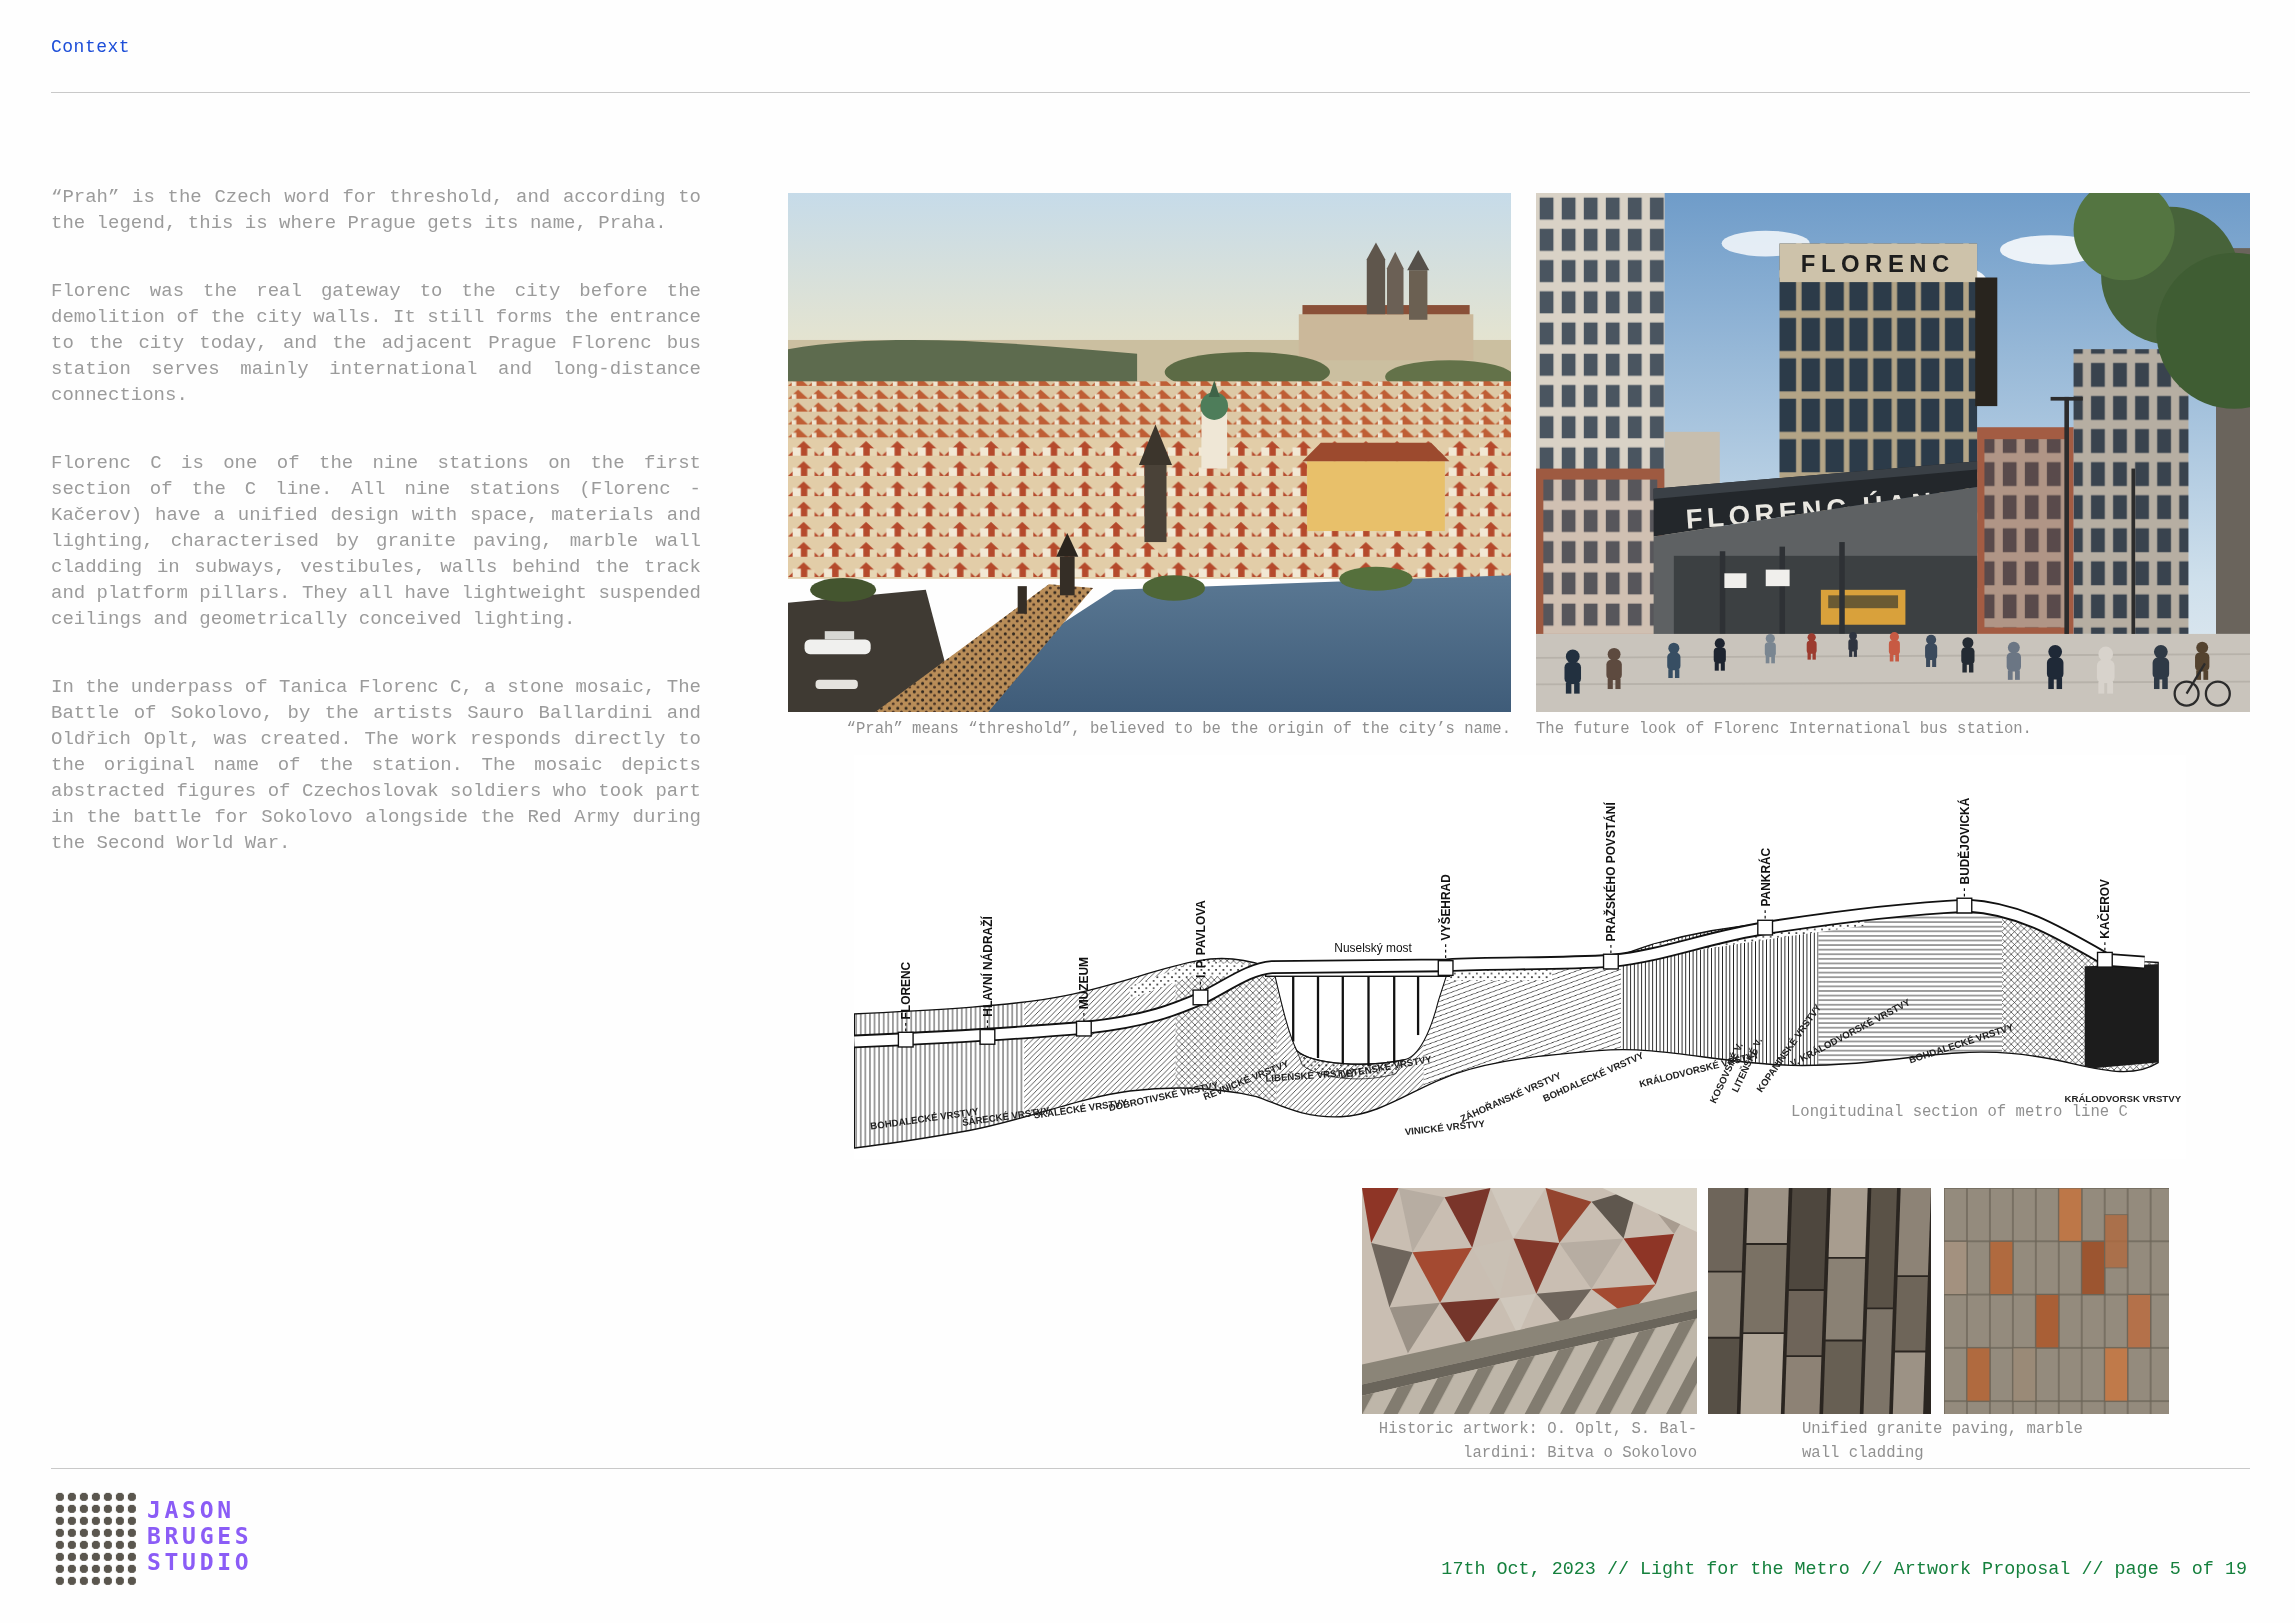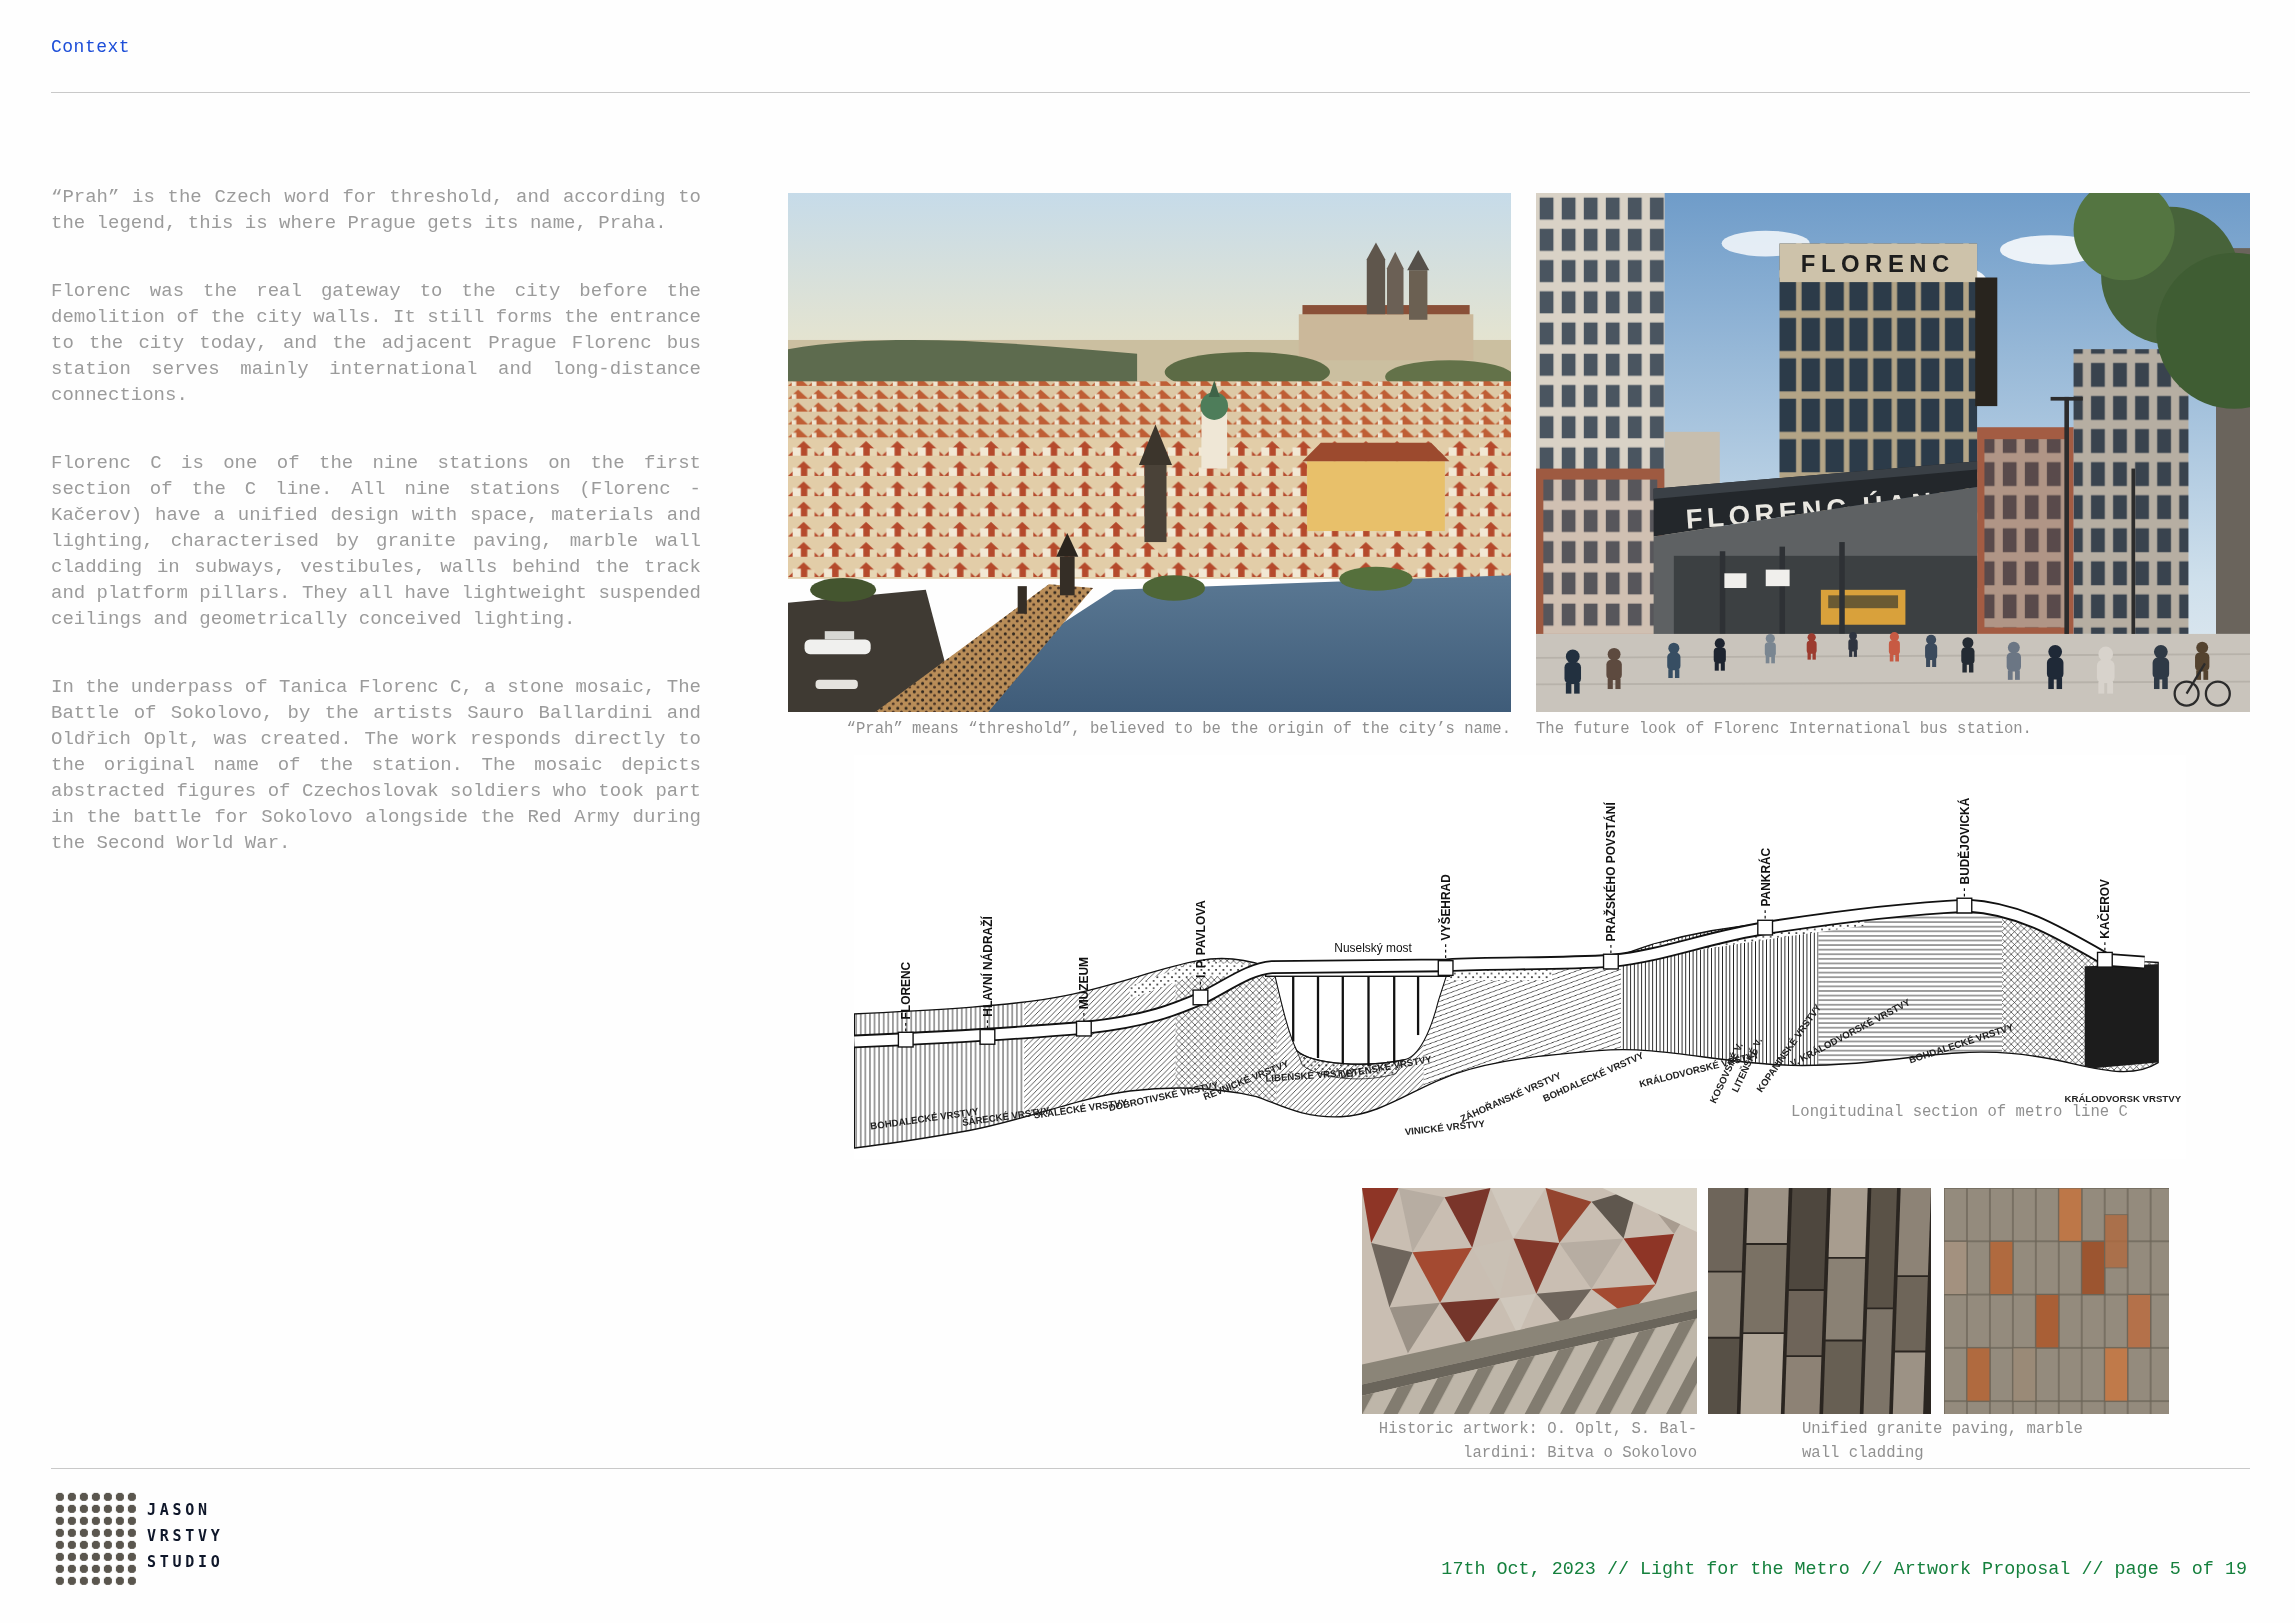--- a/index.html
+++ b/index.html
@@ -29,22 +29,22 @@
   .cap { position:absolute; color:#909090; font-size:15.6px; line-height:24px; }
   .cap-prague  { left:788px;  top:717px; width:723px; text-align:right; }
   .cap-florenc { left:1536px; top:717px; width:714px; }
   .cap-diagram { left:1791px; top:1100px; width:386px; text-align:left; }
   .cap-mosaic  { left:1362px; top:1417px; width:335px; text-align:right; }
   .cap-paving  { left:1802px; top:1417px; width:367px; }
 
   .logo-dots { position:absolute; left:53px; top:1490px; width:84px; height:96px;
                background-image:radial-gradient(circle, #5a564e 4px, rgba(0,0,0,0) 4.5px);
                background-size:12px 12px; background-position:0.9px 0.9px; }
-  .logo-text { position:absolute; left:147px; top:1497px; color:#0f172a;
-               font-family:"DejaVu Sans Mono", monospace; font-size:15px; line-height:26px;
+  .logo-text { position:absolute; left:147px; top:1497px; color:#8b5cf6;
+               font-family:"DejaVu Sans Mono", monospace; font-size:23px; line-height:26px;
                letter-spacing:3.7px; font-weight:bold; }
   .footer-meta { position:absolute; right:49px; top:1559px; color:#15803d; font-size:18.4px; }
 
   .dg-station { font-family:"Liberation Sans", sans-serif; font-size:13px; font-weight:bold; fill:#111; }
   .dg-stratum { font-family:"Liberation Sans", sans-serif; font-size:10.5px; font-weight:bold; fill:#222; }
   .dg-bridge  { font-family:"Liberation Sans", sans-serif; font-size:13px; fill:#111; }
   .sign-text  { font-family:"Liberation Sans", sans-serif; font-weight:bold; }
 </style>
 </head>
 <body>
@@ -422,19 +422,19 @@
   <div class="cap cap-paving">
     <div>Unified granite paving, marble</div>
     <div>wall cladding</div>
   </div>
 
   <div class="rule rule-bottom"></div>
 
   <div class="logo-dots"></div>
   <div class="logo-text">
     <div>JASON</div>
-    <div>VRSTVY</div>
+    <div>BRUGES</div>
     <div>STUDIO</div>
   </div>
   <div class="footer-meta">17th Oct, 2023 // Light for the Metro // Artwork Proposal // page 5 of 19</div>
 
 </div>
 
 
 </body></html>

